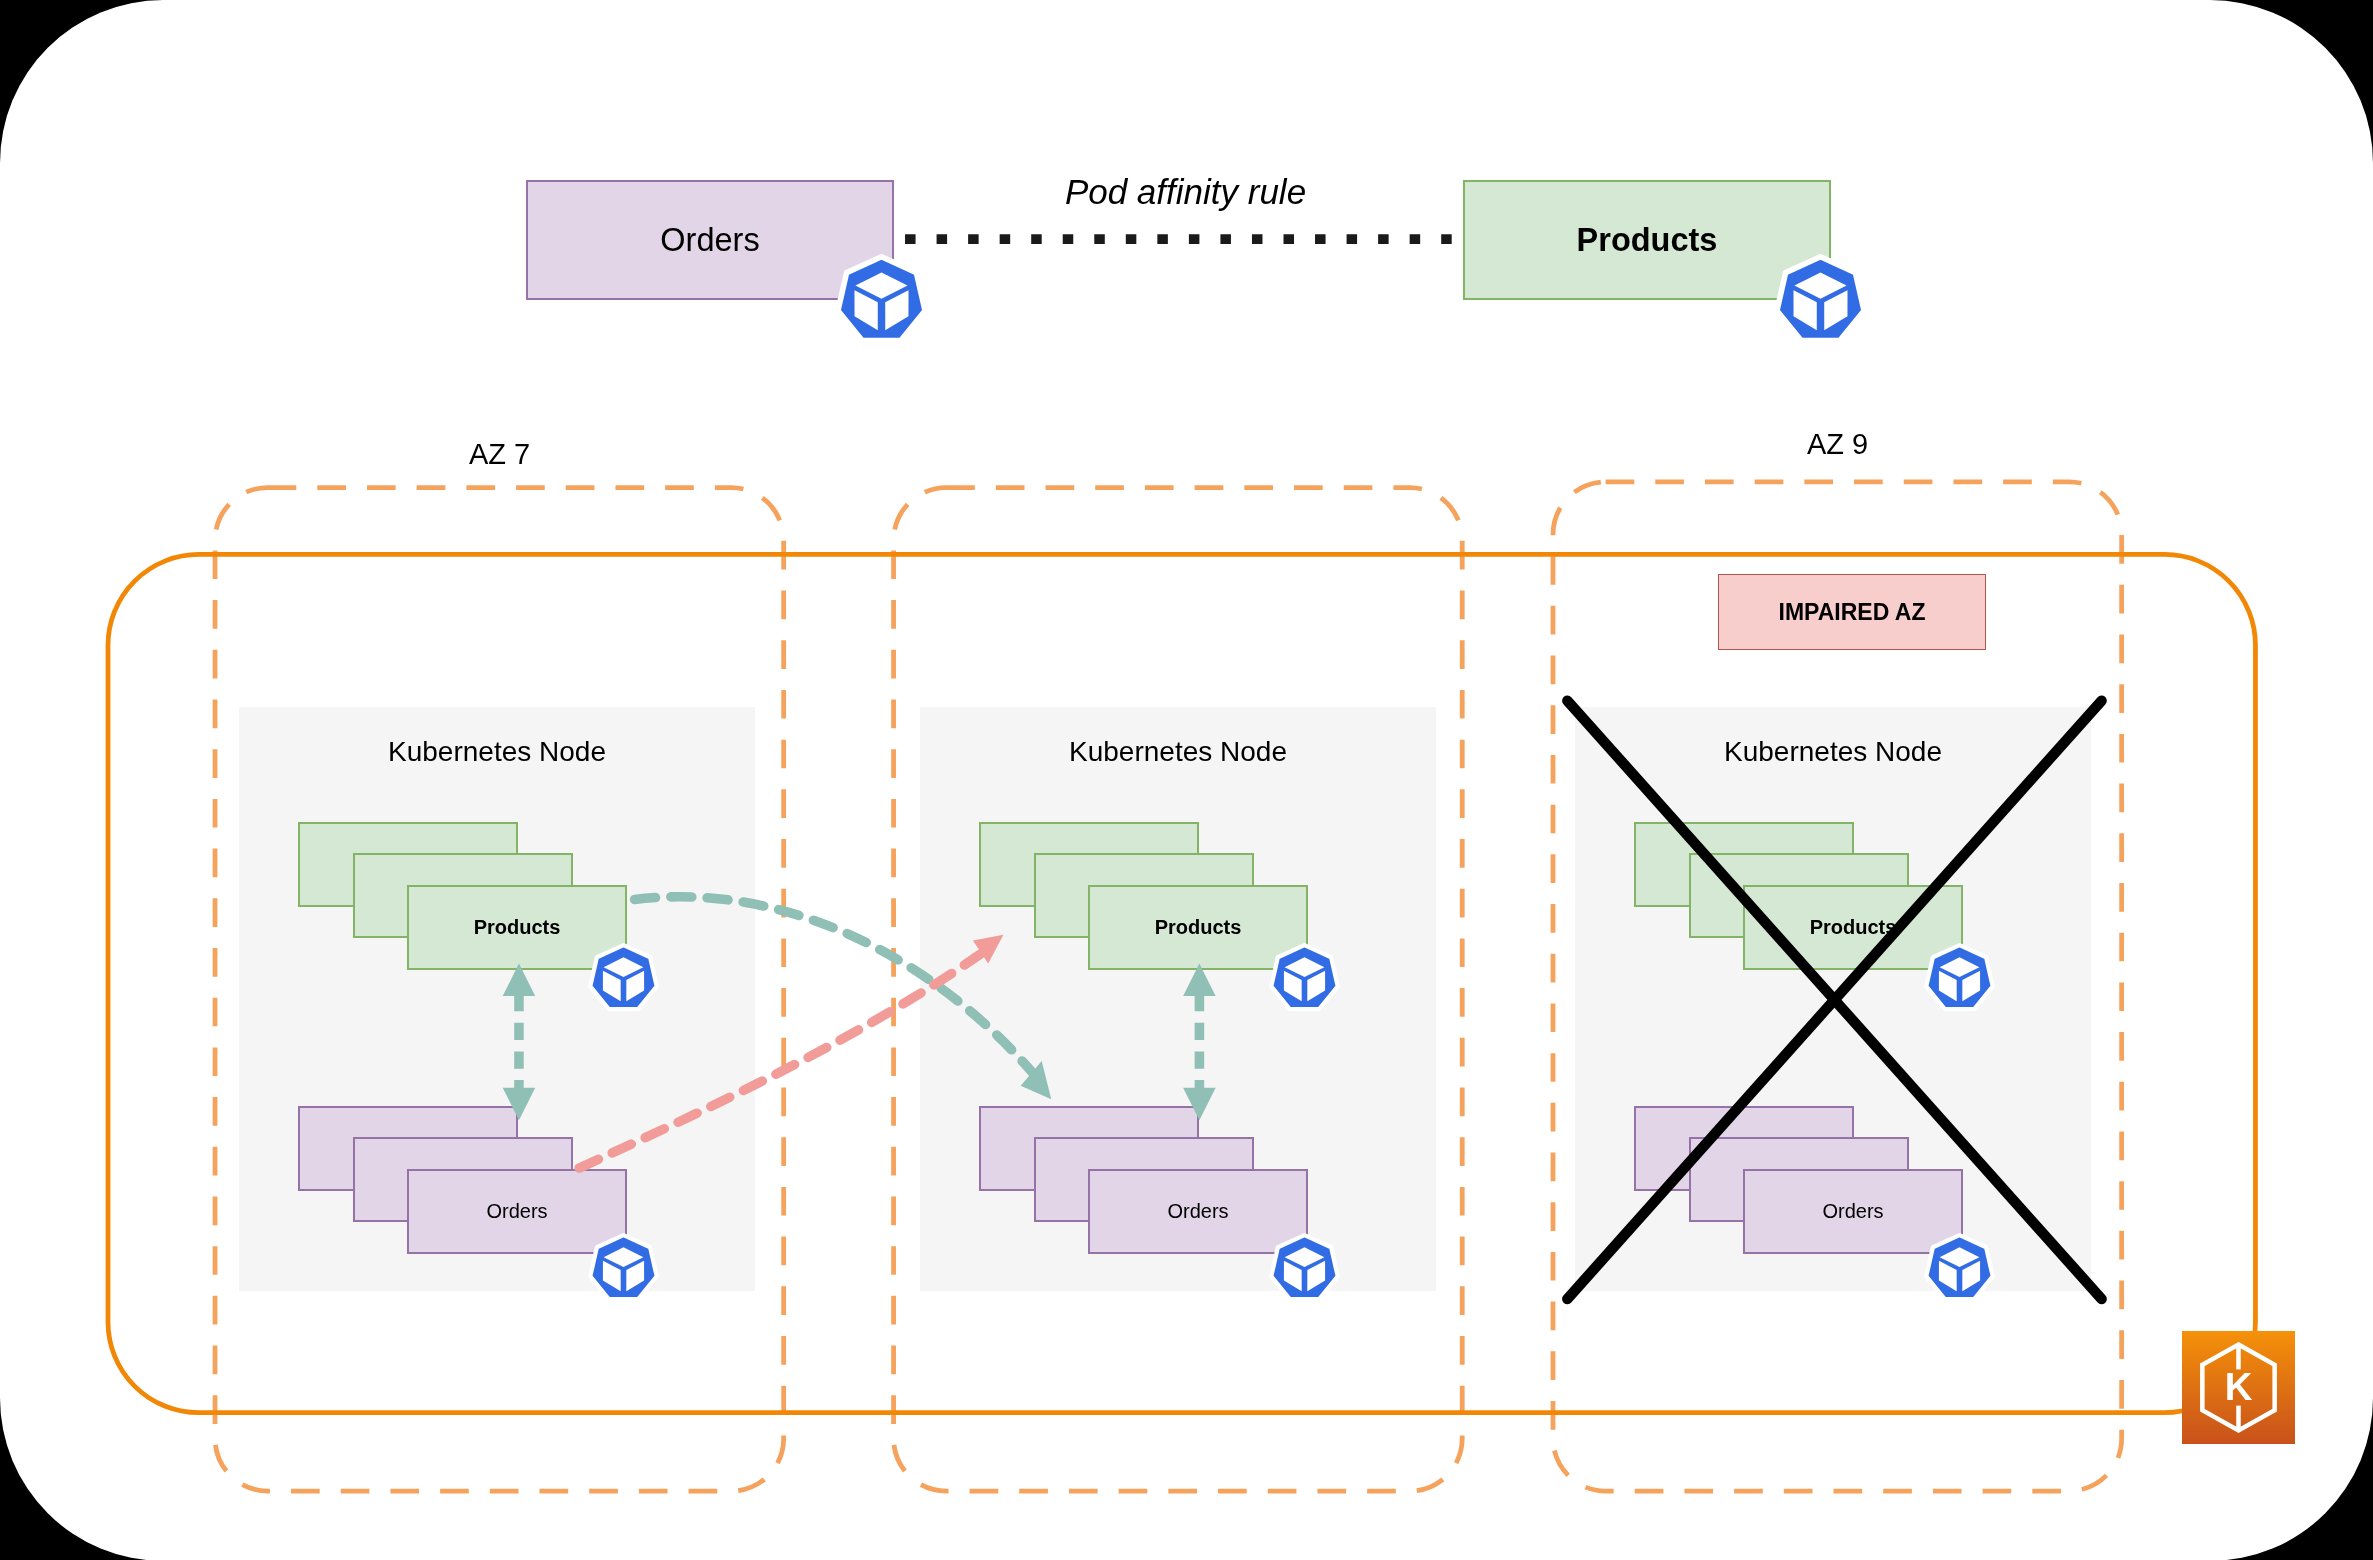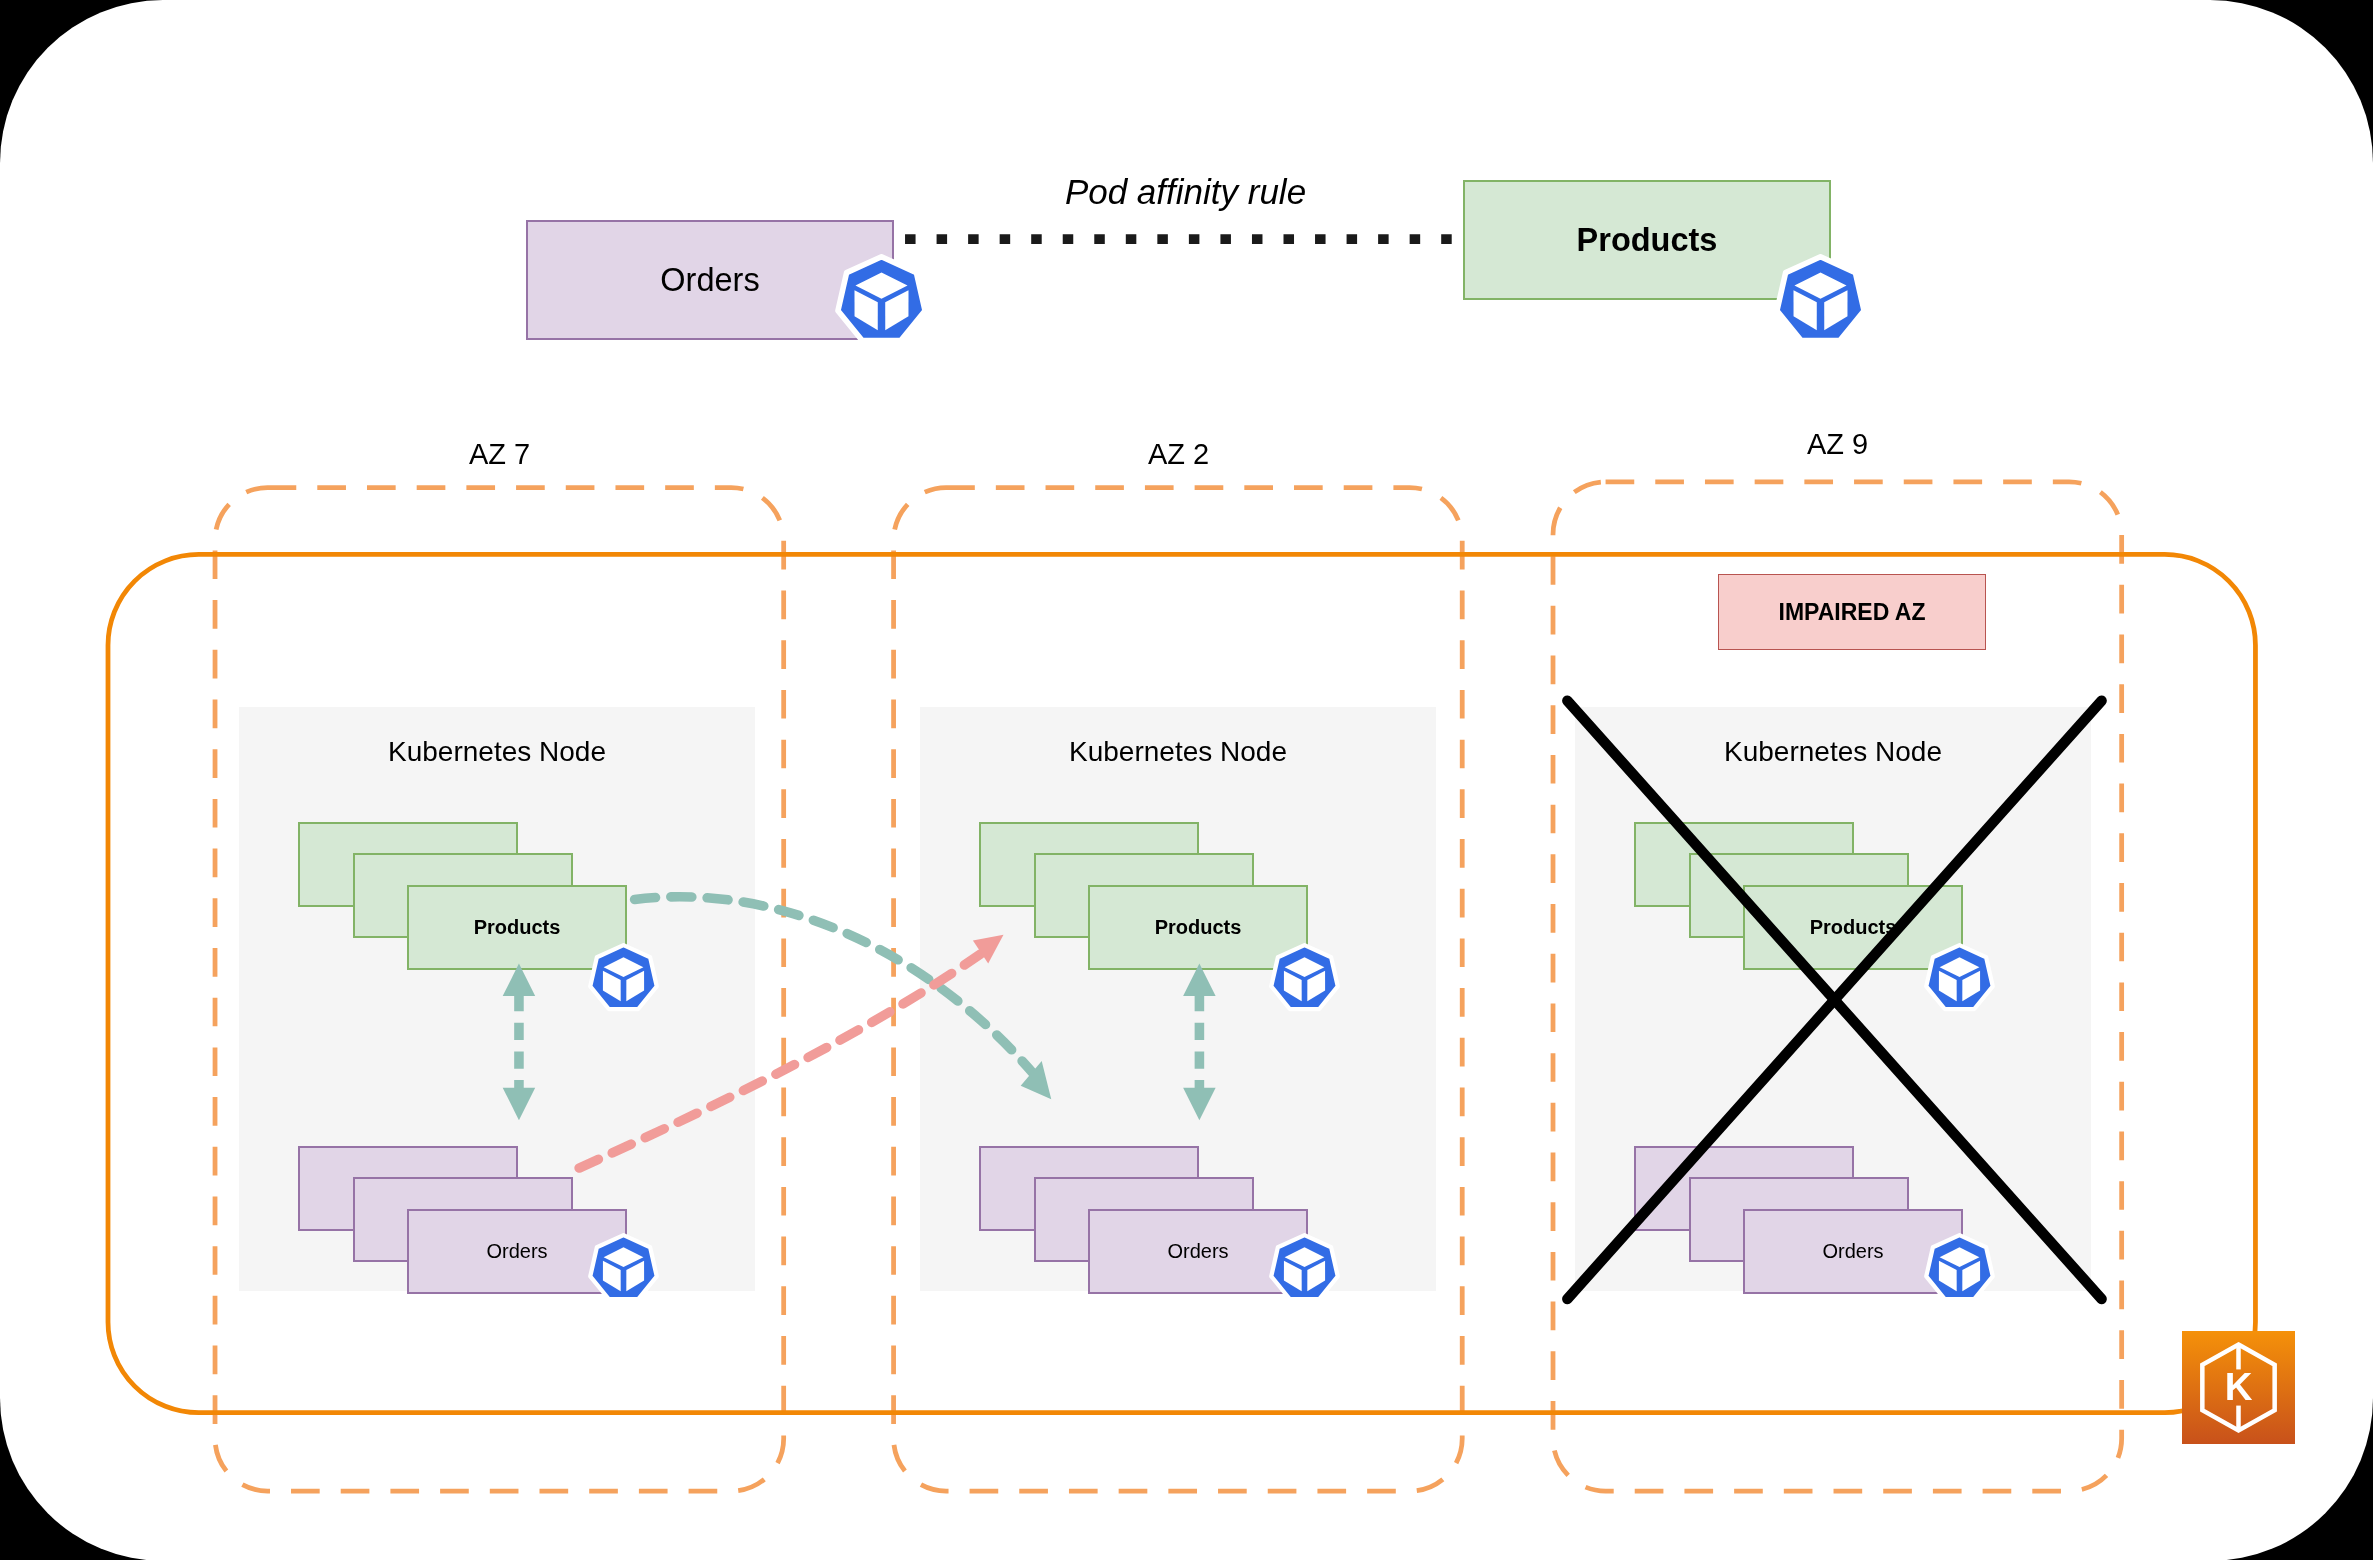--- a/index.html
+++ b/index.html
@@ -3,21 +3,21 @@
 <meta charset="utf-8">
 <style>
   html,body{margin:0;padding:0;background:#000;}
   body{font-family:"Liberation Sans","DejaVu Sans",sans-serif;color:#000;}
   .canvas{position:relative;width:2373px;height:1561px;background:#fff;border-radius:163px;overflow:hidden;}
 
   svg.layer{position:absolute;left:0;top:0;width:2373px;height:1561px;pointer-events:none;}
 
   
   .pod-box{position:absolute;box-sizing:border-box;display:flex;align-items:center;justify-content:center;font-size:32.5px;}
-  .purple{background:var(--purple-fill,#E1D5E7);border:2.9px solid var(--purple-stroke,#9673A6);margin-top:40px;}
+  .purple{background:var(--purple-fill,#E1D5E7);border:2.9px solid var(--purple-stroke,#9673A6);}
   .green{background:var(--green-fill,#D5E8D4);border:2.9px solid var(--green-stroke,#82B366);font-weight:bold;}
   .top-orders{left:526px;top:180px;width:368px;height:120px;}
   .top-products{left:1463px;top:180px;width:368px;height:120px;}
   .affinity-label{position:absolute;left:985px;top:172px;width:401px;text-align:center;font-style:italic;font-size:35px;}
 
   
   .az-label{position:absolute;width:569px;text-align:center;font-size:29px;}
   .az-label.l1{left:215px;top:438px;}
   .az-label.l2{left:894px;top:438px;}
   .az-label.l3{left:1553px;top:428px;}
@@ -80,21 +80,20 @@
   <div class="affinity-label">Pod affinity rule</div>
 
   <div class="pod-box green top-products">
     <span>Products</span>
   </div>
   <svg class="pod-icon tpod-products" viewBox="0 0 100 100">
       <use href="#podicon"></use>
     </svg>
 
   <div class="az-label l1">AZ 7</div>
-  <div class="az-label l2">AZ 2</div>
   <div class="az-label l3">AZ 9</div>
 
   <div class="node node1">
     <div class="node-title">Kubernetes Node</div>
     <div class="stack-box green g1"></div>
     <div class="stack-box green g2"></div>
     <div class="stack-box green g3">
       <span>Products</span>
     </div>
     <svg class="pod-icon npod-products" viewBox="0 0 100 100">

